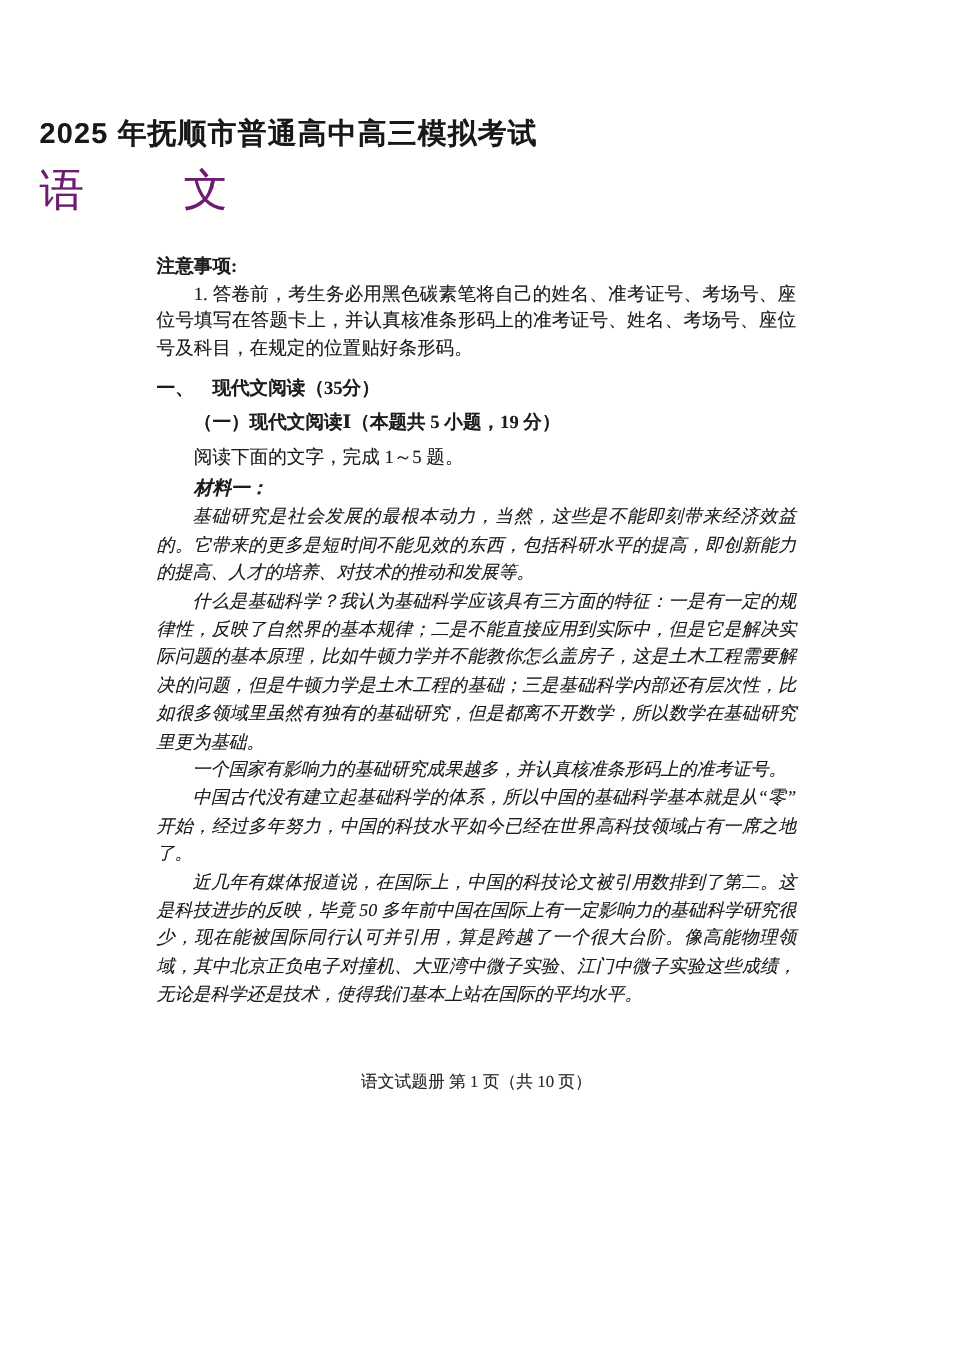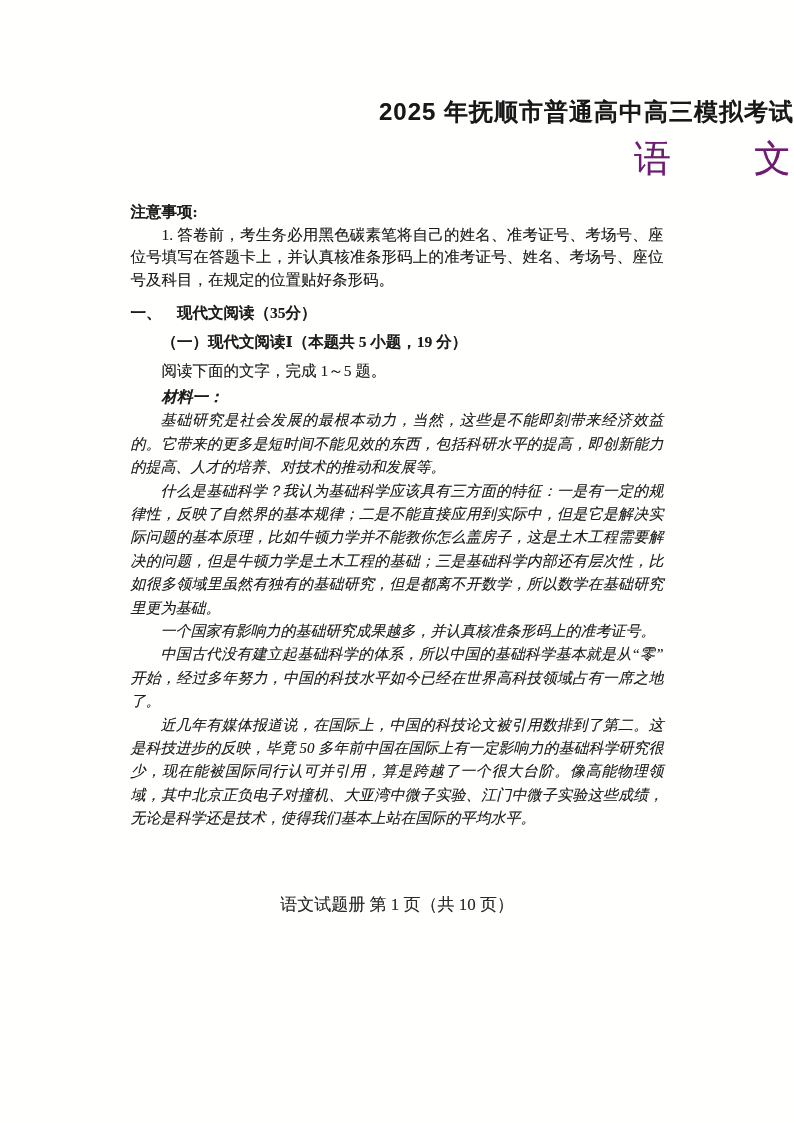--- a/index.html
+++ b/index.html
@@ -13,21 +13,22 @@
     height: 1123px;
     margin: 0 auto;
     background: #fffffe;
     overflow: hidden;
     color: #1c1c1c;
     font-family: "Liberation Serif", "DejaVu Serif", serif;
     text-shadow: 0 0 0.5px rgba(40,40,40,0.45);
   }
   .header {
     padding-top: 98px;
-    text-align: right;
+    text-align: left;
+    padding-left: 33px;
   }
   .exam-title {
     margin: 0;
     font-family: "Liberation Sans", "DejaVu Sans", sans-serif;
     font-weight: bold;
     font-size: 24px;
     line-height: 28px;
     letter-spacing: 1px;
     color: #181818;
   }
@@ -35,21 +36,21 @@
     margin: 12px 0 0 0;
     font-family: "Liberation Sans", "DejaVu Sans", sans-serif;
     font-weight: normal;
     font-size: 37px;
     line-height: 42px;
     letter-spacing: 3px;
     color: #701a75;
   }
   .content {
     width: 533px;
-    margin: 3px auto;
+    margin: 14px auto;
     padding-top: 18px;
     font-size: 15.5px;
     line-height: 22.6px;
   }
   .content p { margin: 0; }
   .notice-heading {
     font-weight: bold;
   }
   .notice-item {
     text-indent: 2em;
@@ -83,21 +84,21 @@
     text-align: justify;
     font-size: 15px;
     line-height: 23.4px;
   }
   .page-footer {
     position: absolute;
     top: 893px;
     left: 0;
     right: 0;
     text-align: center;
-    font-size: 17px;
+    font-size: 14px;
     color: #2a2a2a;
   }
 </style>
 </head>
 <body>
 
 <div class="page">
 
   <div class="header">
     <h1 class="exam-title">2025 年抚顺市普通高中高三模拟考试</h1>

